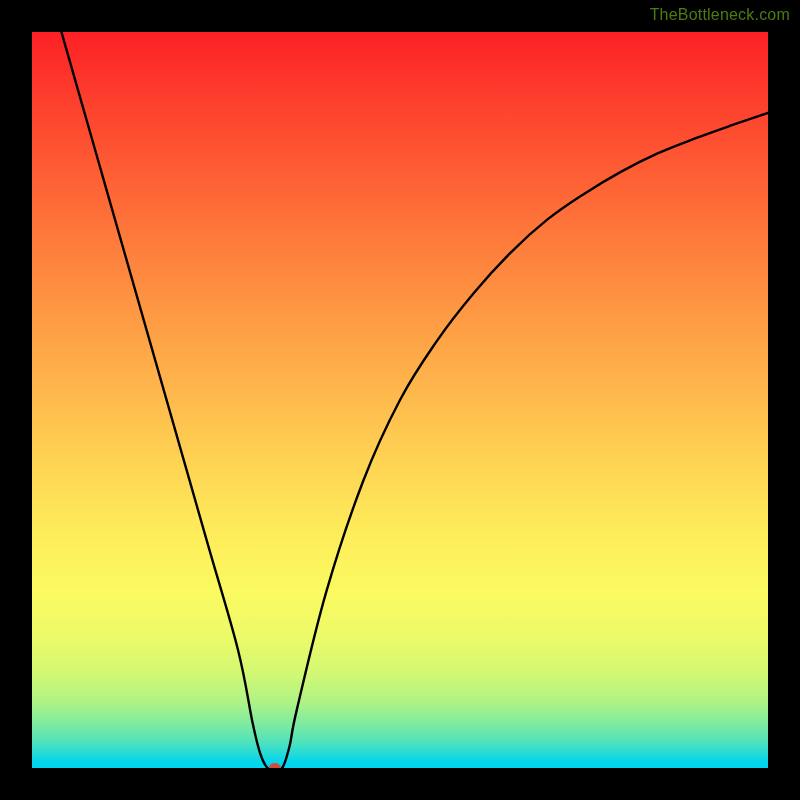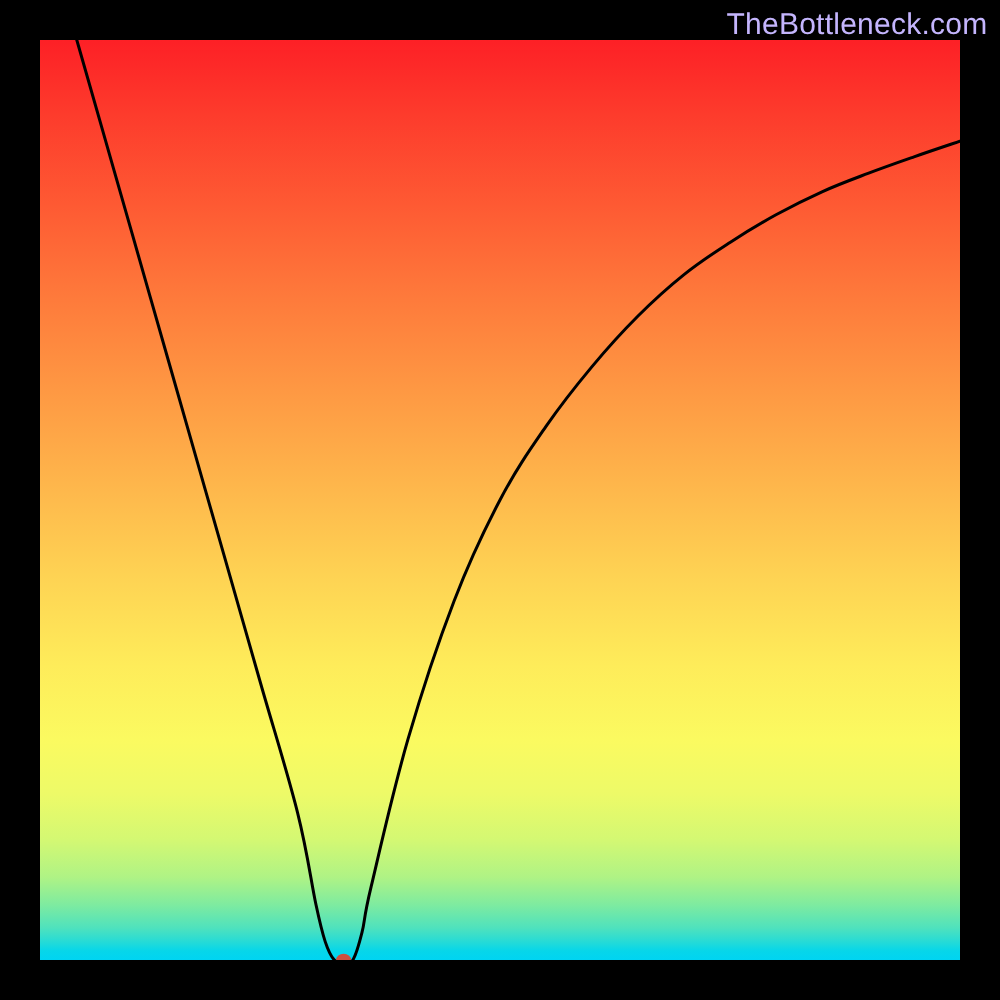--- a/index.html
+++ b/index.html
@@ -49,22 +49,22 @@
     position: absolute;
     left: 0;
     top: 0;
     width: 736px;
     height: 736px;
   }
   .watermark {
     position: absolute;
     top: 6px;
     right: 10px;
-    color: #c4b5fd;
-    font-size: 24px;
+    color: #4d7c0f;
+    font-size: 16px;
     letter-spacing: 0.2px;
     font-weight: 400;
   }
 </style>
 </head>
 <body>
 
 <div class="frame">
 
   <div class="watermark">TheBottleneck.com</div>

